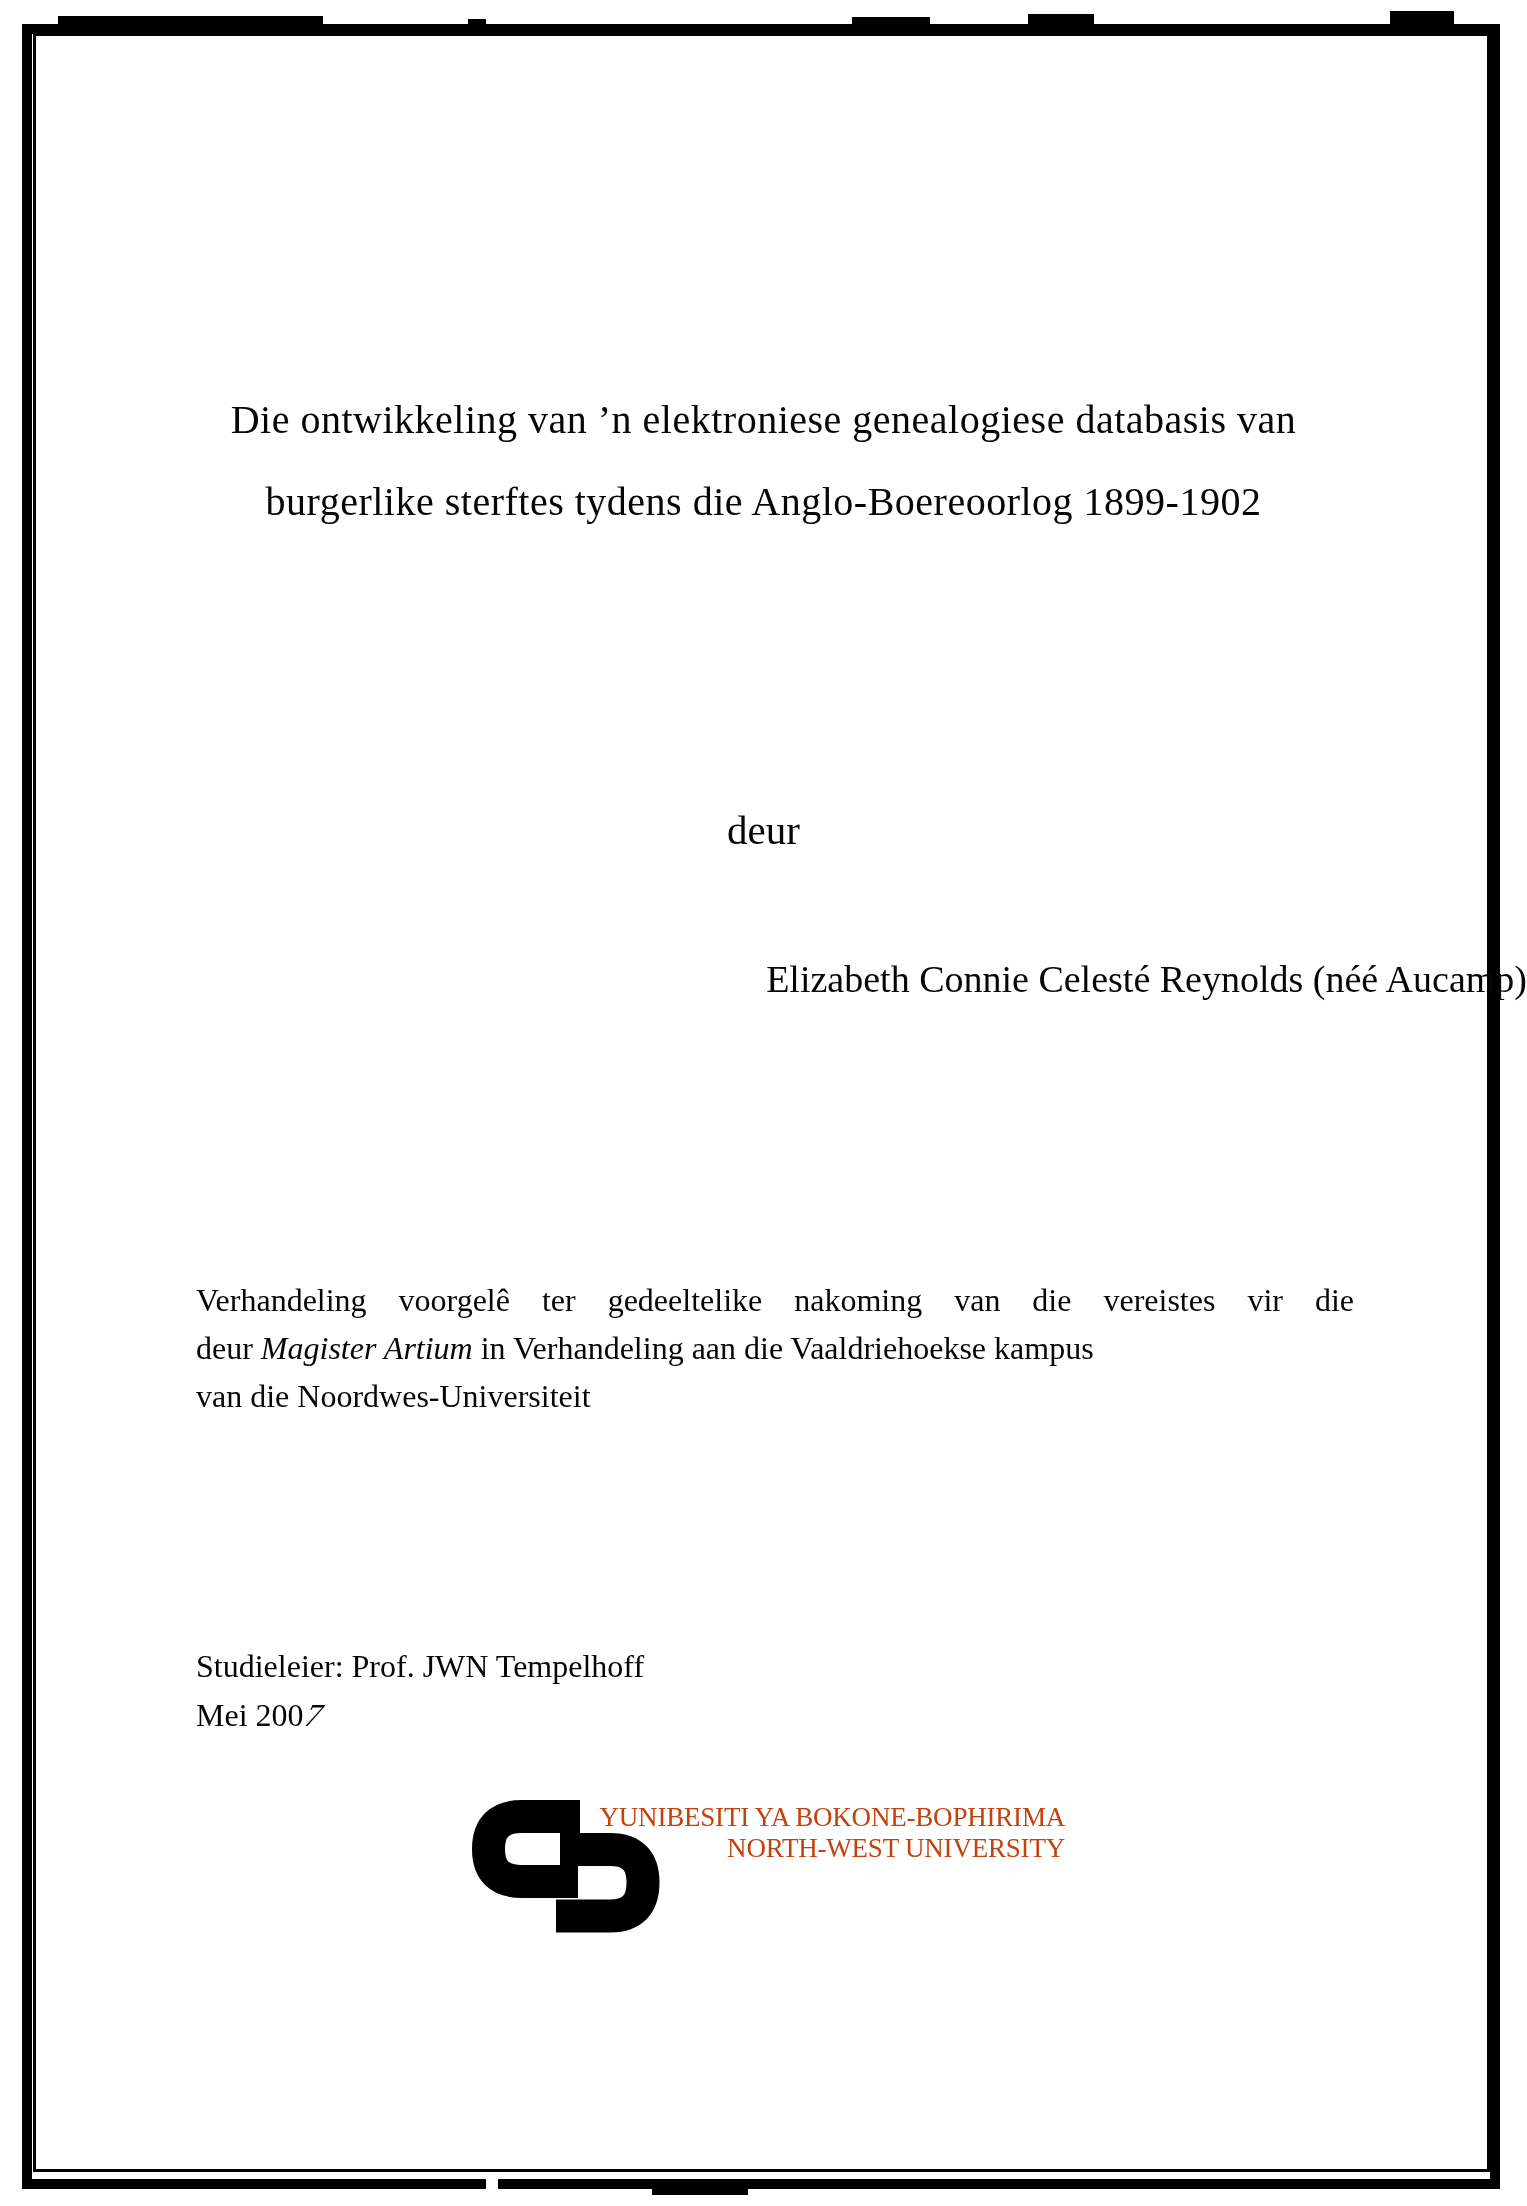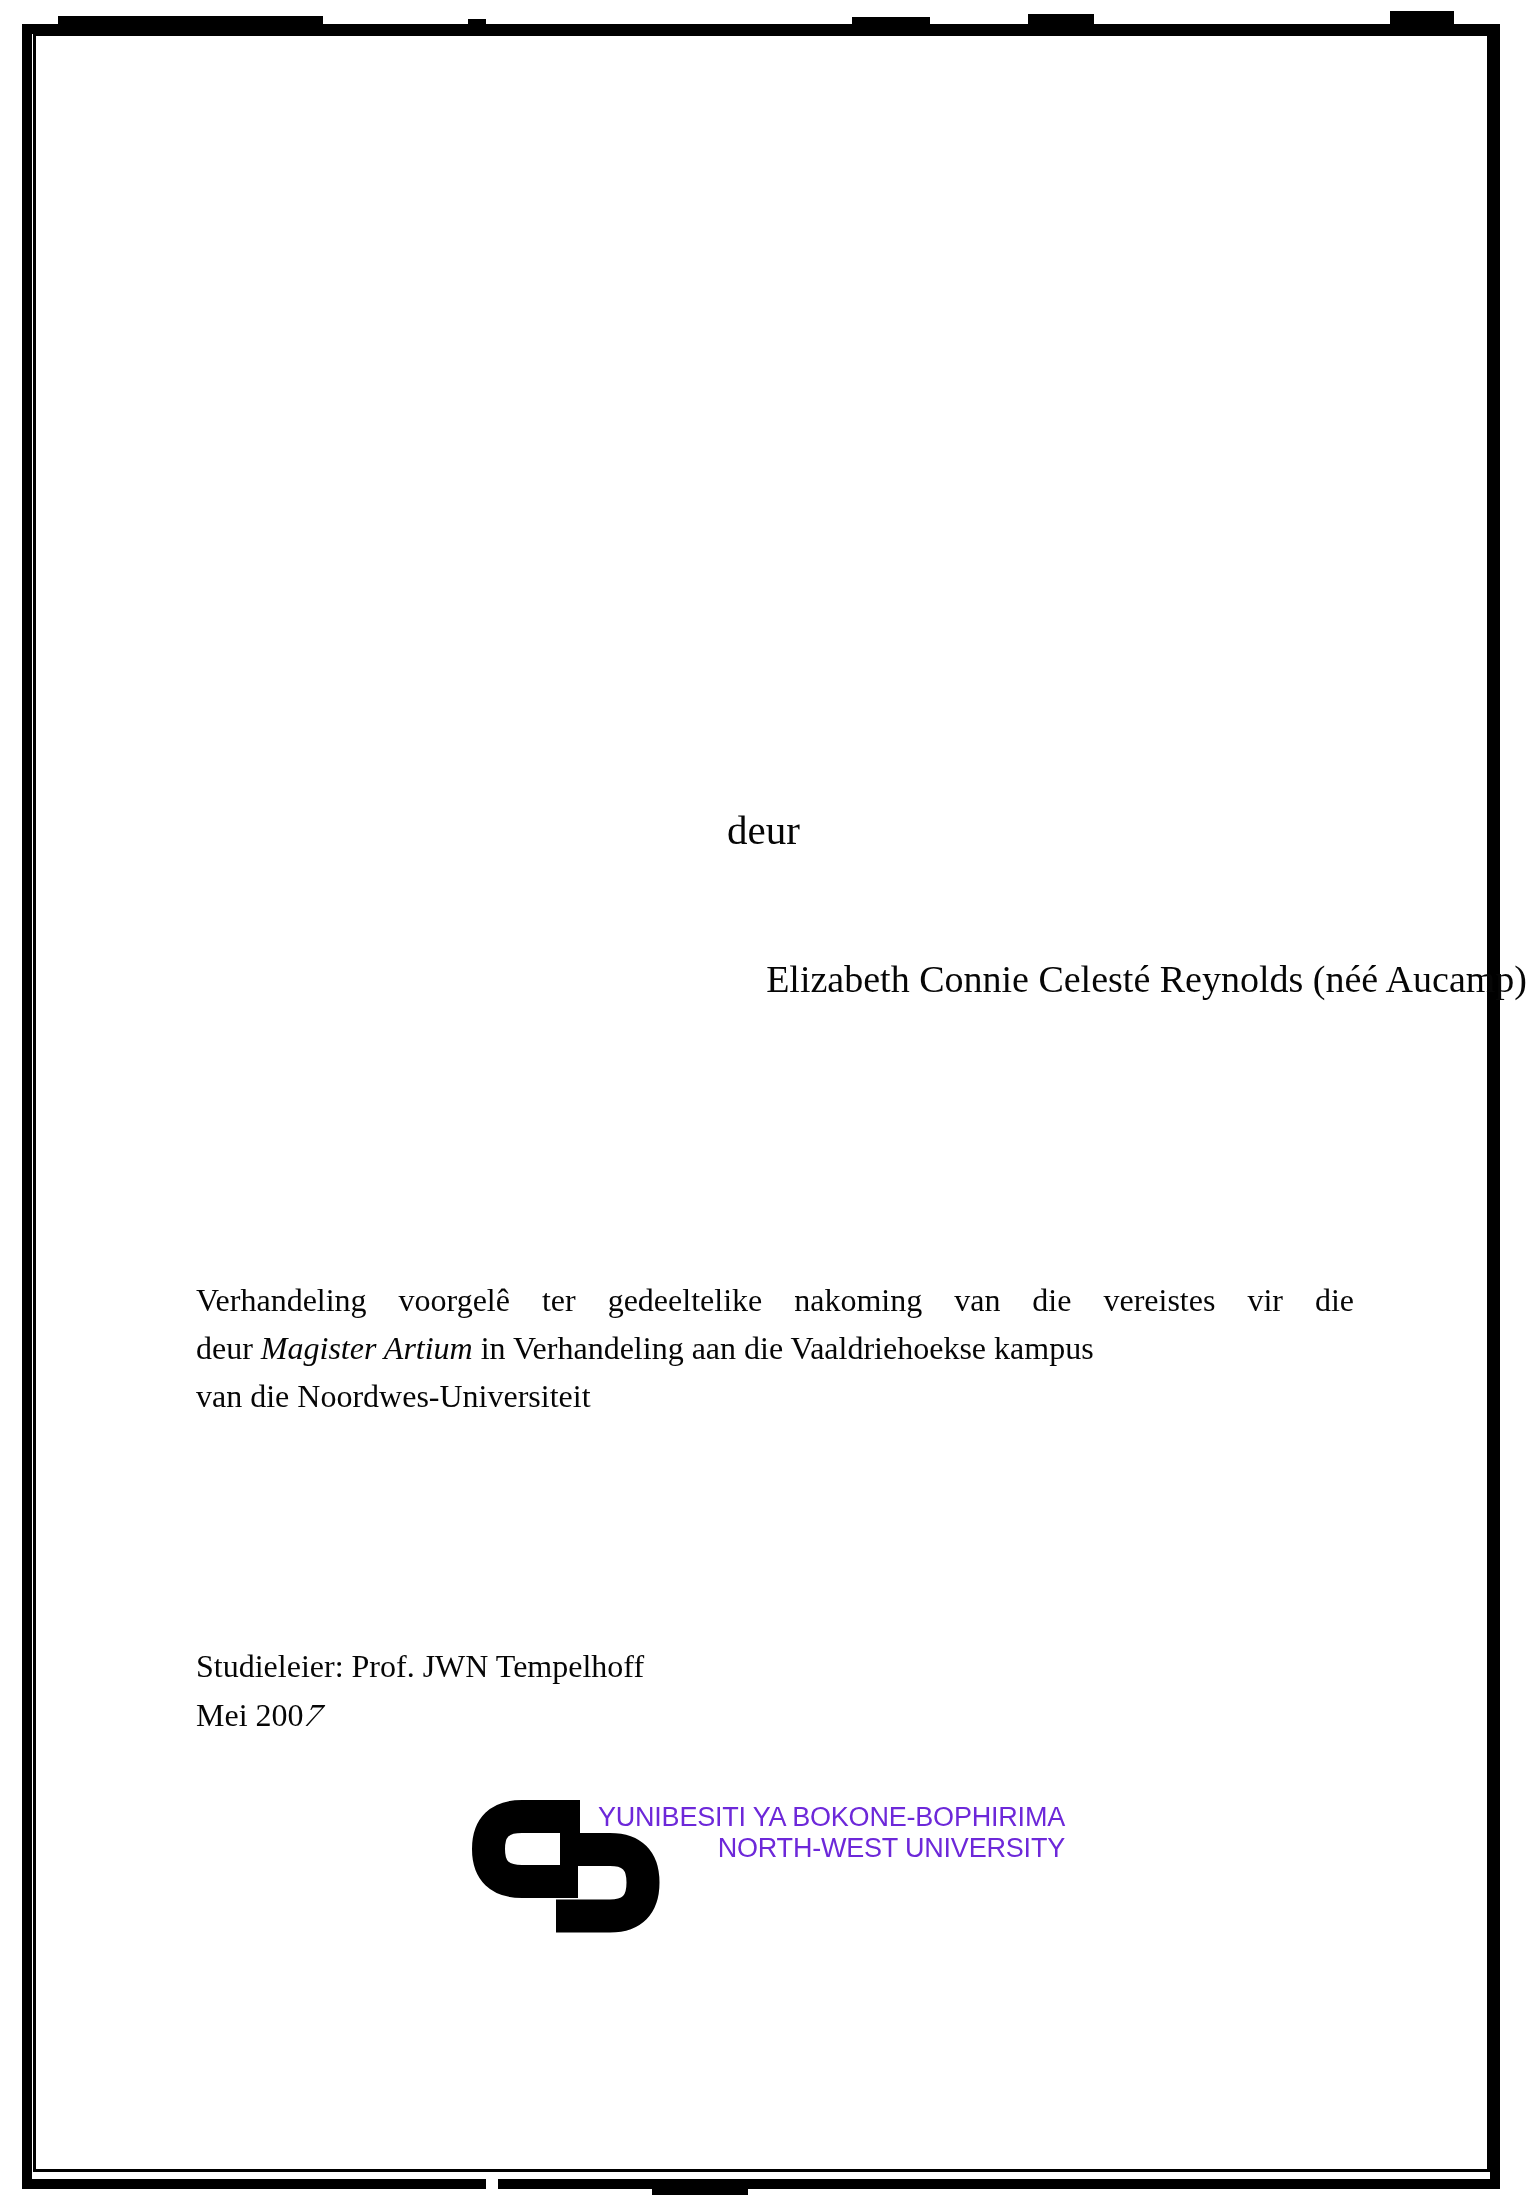--- a/index.html
+++ b/index.html
@@ -39,40 +39,44 @@
   .degree .justified{text-align:justify;text-align-last:justify;margin-top:48px;}
   .degree em{font-style:italic;}
   .supervisor{position:absolute;top:1648px;left:196px;font-size:32px;}
   .date{position:absolute;top:1697px;left:196px;font-size:32px;}
   .skew7{display:inline-block;transform:skewX(-22deg) translateX(2px);}
 
   .logo{position:absolute;top:1800px;left:472px;width:600px;height:140px;}
   .logo svg{position:absolute;left:0;top:0;display:block;}
   .logo-text{
     position:absolute;left:88px;top:2px;width:505px;text-align:right;
-    font-family:Liberation Sans, sans-serif;font-size:27px;line-height:31px;
-    letter-spacing:-.2px;color:#6d28d9;white-space:nowrap;
+    font-family:Liberation Serif, serif;font-size:27px;line-height:31px;
+    letter-spacing:-.2px;color:#c2410c;white-space:nowrap;
   }
 </style>
 </head>
 <body>
 
 <div class="page">
 
   <div class="frame-outer"></div>
   <div class="frame-inner"></div>
 
   <span class="scan-artifact" style="left:58px;top:16px;width:265px;height:9px;"></span>
   <span class="scan-artifact" style="left:468px;top:19px;width:18px;height:6px;"></span>
   <span class="scan-artifact" style="left:852px;top:17px;width:78px;height:8px;"></span>
   <span class="scan-artifact" style="left:1028px;top:14px;width:66px;height:10px;"></span>
   <span class="scan-artifact" style="left:1390px;top:11px;width:64px;height:13px;"></span>
   <span class="scan-artifact" style="left:652px;top:2188px;width:96px;height:7px;"></span>
   <span class="scan-break" style="left:486px;top:2178px;width:12px;height:12px;"></span>
 
+  <div class="title">
+    <div>Die ontwikkeling van ’n elektroniese genealogiese databasis van</div>
+    <div>burgerlike sterftes tydens die Anglo-Boereoorlog 1899-1902</div>
+  </div>
 
   <div class="byline">deur</div>
 
   <div class="author">Elizabeth Connie Celesté Reynolds (néé Aucamp)</div>
 
   <div class="degree">
     <div class="justified">Verhandeling voorgelê ter gedeeltelike nakoming van die vereistes vir die</div>
     <div><span>deur </span><em>Magister Artium</em><span> in Verhandeling aan die Vaaldriehoekse kampus</span></div>
     <div>van die Noordwes-Universiteit</div>
   </div>

